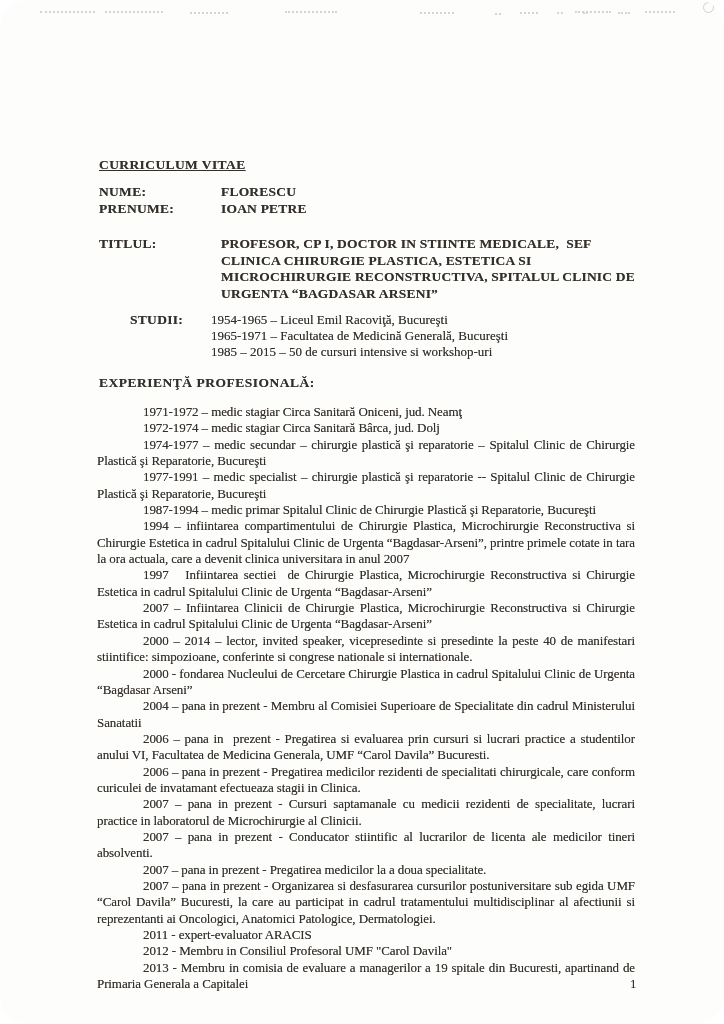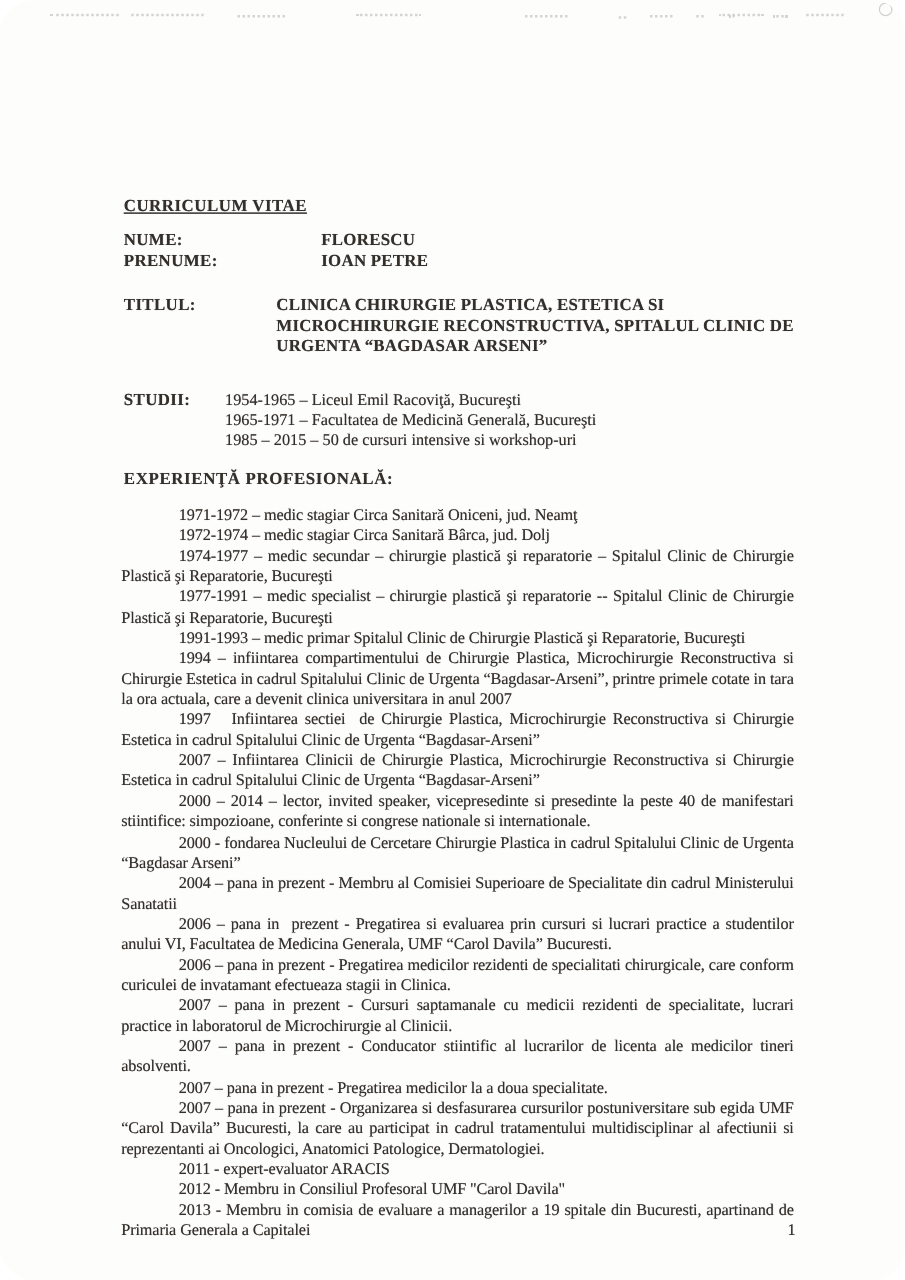--- a/index.html
+++ b/index.html
@@ -21,28 +21,28 @@
   }
   .doc-title {
     position: absolute;
     left: 99px; top: 157px;
     font-size: 13.5px;
     font-weight: bold;
     letter-spacing: 0.4px;
     text-decoration: underline;
   }
   .id-block { position: absolute; left: 99px; top: 184px; }
-  .id-row { display: flex; line-height: 16.5px; font-size: 13.5px; gap: 36px; }
+  .id-row { display: flex; line-height: 16.5px; font-size: 13.5px; }
   .id-label { width: 122px; font-weight: bold; letter-spacing: 0.3px; }
   .id-value { font-weight: bold; letter-spacing: 0.2px; }
   .titlul-block { position: absolute; left: 99px; top: 236px; display: flex; font-size: 13.5px; }
   .titlul-label { width: 122px; font-weight: bold; letter-spacing: 0.3px; line-height: 16.5px; }
   .titlul-lines { font-weight: bold; letter-spacing: 0.2px; line-height: 16.5px; width: 430px; }
   .studii-block { position: absolute; left: 99px; top: 312px; display: flex; font-size: 13px; }
-  .studii-label { width: 81px; font-weight: bold; font-size: 13.5px; letter-spacing: 0.3px; line-height: 16.2px; }
+  .studii-label { width: 81px; font-weight: bold; font-size: 13.5px; letter-spacing: 0.3px; line-height: 16.2px; margin-left: 31px; }
   .studii-items { line-height: 16.2px; }
   .exp-heading {
     position: absolute;
     left: 99px; top: 375px;
     font-size: 13.5px;
     font-weight: bold;
     letter-spacing: 0.5px;
   }
   .body-block {
     position: absolute;
@@ -107,20 +107,21 @@
       <div class="id-row">
         <span class="id-label">PRENUME:</span>
         <span class="id-value">IOAN PETRE</span>
       </div>
     </div>
 
     <div class="titlul-block">
       <span class="titlul-label">TITLUL:</span>
       <div class="titlul-lines">
 
+      <div>PROFESOR, CP I, DOCTOR IN STIINTE MEDICALE,&nbsp; SEF</div>
           <div>CLINICA CHIRURGIE PLASTICA, ESTETICA SI</div>
           <div>MICROCHIRURGIE RECONSTRUCTIVA, SPITALUL CLINIC DE</div>
           <div>URGENTA “BAGDASAR ARSENI”</div>
         </div>
     </div>
 
     <div class="studii-block">
       <span class="studii-label">STUDII:</span>
       <div class="studii-items">
 
@@ -131,21 +132,21 @@
     </div>
 
     <div class="exp-heading">EXPERIENŢĂ PROFESIONALĂ:</div>
 
     <div class="body-block">
 
     <p>1971-1972 – medic stagiar Circa Sanitară Oniceni, jud. Neamţ</p>
         <p>1972-1974 – medic stagiar Circa Sanitară Bârca, jud. Dolj</p>
         <p>1974-1977 – medic secundar – chirurgie plastică şi reparatorie – Spitalul Clinic de Chirurgie Plastică şi Reparatorie, Bucureşti</p>
         <p>1977-1991 – medic specialist – chirurgie plastică şi reparatorie -- Spitalul Clinic de Chirurgie Plastică şi Reparatorie, Bucureşti</p>
-        <p>1991-1993 – medic primar Spitalul Clinic de Chirurgie Plastică şi Reparatorie, Bucureşti</p>
+        <p>1987-1994 – medic primar Spitalul Clinic de Chirurgie Plastică şi Reparatorie, Bucureşti</p>
         <p>1994 – infiintarea compartimentului de Chirurgie Plastica, Microchirurgie Reconstructiva si Chirurgie Estetica in cadrul Spitalului Clinic de Urgenta “Bagdasar-Arseni”, printre primele cotate in tara la ora actuala, care a devenit clinica universitara in anul 2007</p>
         <p>1997&nbsp;&nbsp;&nbsp;Infiintarea sectiei&nbsp; de Chirurgie Plastica, Microchirurgie Reconstructiva si Chirurgie Estetica in cadrul Spitalului Clinic de Urgenta “Bagdasar-Arseni”</p>
         <p>2007 – Infiintarea Clinicii de Chirurgie Plastica, Microchirurgie Reconstructiva si Chirurgie Estetica in cadrul Spitalului Clinic de Urgenta “Bagdasar-Arseni”</p>
         <p>2000 – 2014 – lector, invited speaker, vicepresedinte si presedinte la peste 40 de manifestari stiintifice: simpozioane, conferinte si congrese nationale si internationale.</p>
         <p>2000 - fondarea Nucleului de Cercetare Chirurgie Plastica in cadrul Spitalului Clinic de Urgenta “Bagdasar Arseni”</p>
         <p>2004 – pana in prezent - Membru al Comisiei Superioare de Specialitate din cadrul Ministerului Sanatatii</p>
         <p>2006 – pana in&nbsp; prezent - Pregatirea si evaluarea prin cursuri si lucrari practice a studentilor anului VI, Facultatea de Medicina Generala, UMF “Carol Davila” Bucuresti.</p>
         <p>2006 – pana in prezent - Pregatirea medicilor rezidenti de specialitati chirurgicale, care conform curiculei de invatamant efectueaza stagii in Clinica.</p>
         <p>2007 – pana in prezent - Cursuri saptamanale cu medicii rezidenti de specialitate, lucrari practice in laboratorul de Microchirurgie al Clinicii.</p>
         <p>2007 – pana in prezent - Conducator stiintific al lucrarilor de licenta ale medicilor tineri absolventi.</p>

